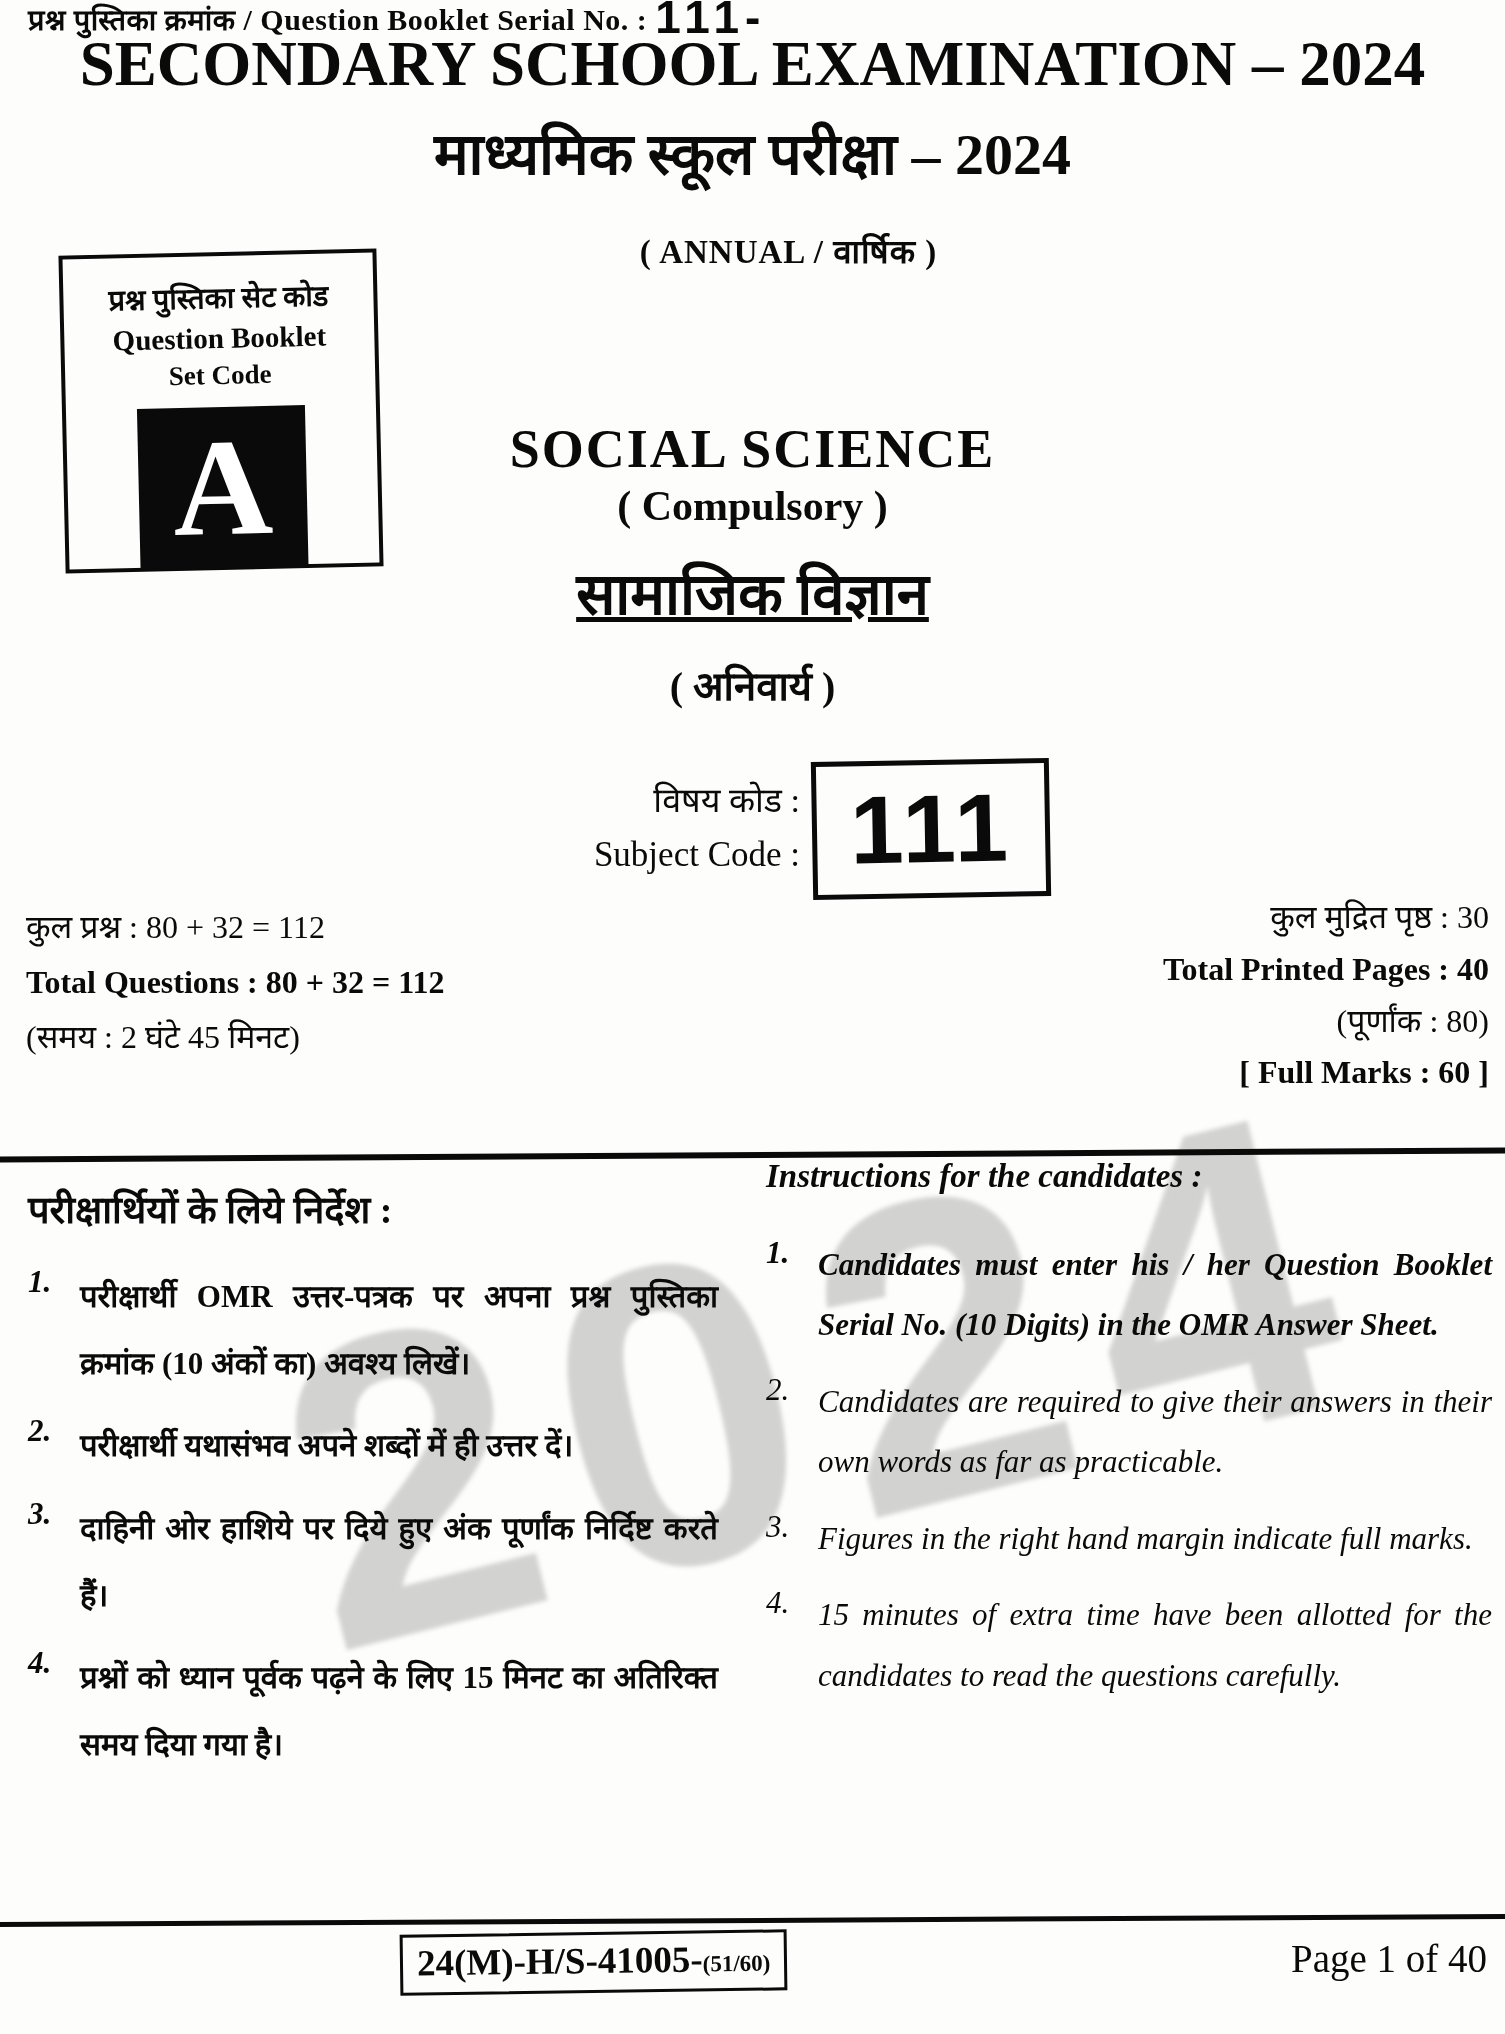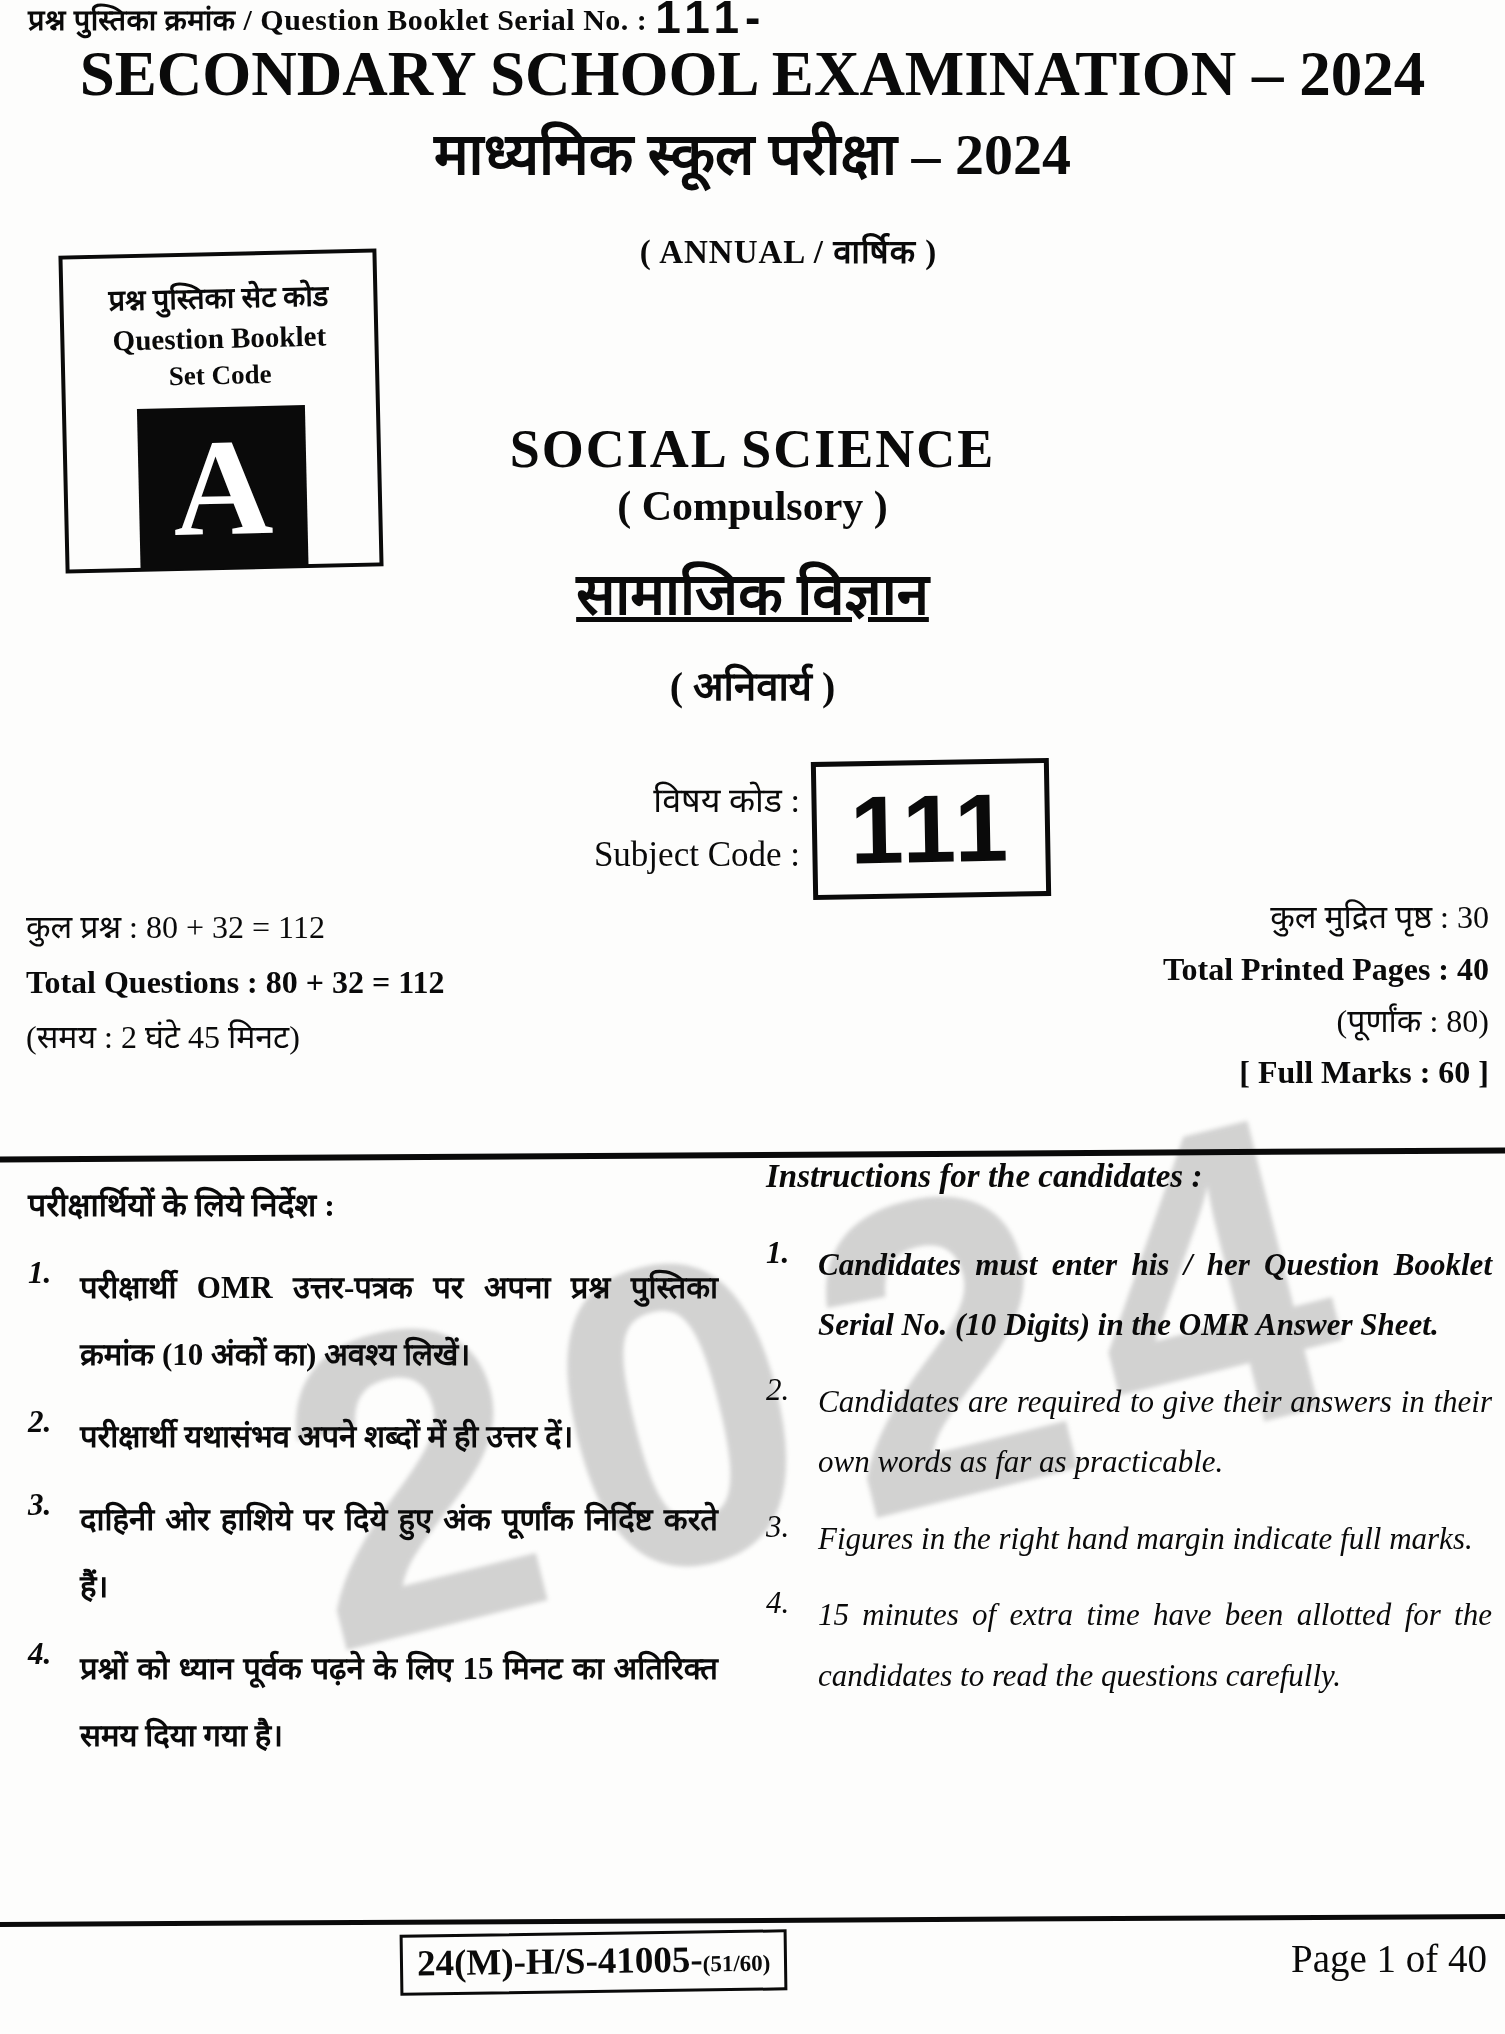--- a/index.html
+++ b/index.html
@@ -14,21 +14,21 @@
   }
   
   .serial-line{
     position:absolute;top:-10px;left:28px;white-space:nowrap;
     font-weight:bold;font-size:30px;letter-spacing:.5px;
   }
   .serial-line .hi{font-size:29px;}
   .serial-line .big{font-size:46px;font-family:"Liberation Sans","DejaVu Sans",sans-serif;
     font-weight:bold;letter-spacing:6px;vertical-align:-3px;}
   
-  .title-en{position:absolute;top:38px;left:0;width:100%;text-align:center;
+  .title-en{position:absolute;top:28px;left:0;width:100%;text-align:center;
     font-size:63px;font-weight:bold;letter-spacing:0px;}
   .title-hi{position:absolute;top:112px;left:0;width:100%;text-align:center;
     font-size:58px;font-weight:bold;}
   .annual{position:absolute;top:228px;left:0;width:100%;text-align:center;
     font-size:33px;font-weight:bold;letter-spacing:1px;margin-left:36px;}
   
   .set-box{
     position:absolute;left:62px;top:252px;width:318px;height:318px;
     border:4px solid #0a0a0a;transform:rotate(-1.3deg);
     text-align:center;padding-top:22px;box-sizing:border-box;
@@ -75,21 +75,21 @@
     font-size:430px;font-weight:bold;
     font-family:"Liberation Sans","DejaVu Sans",sans-serif;
     color:#8e8e8e;opacity:.38;transform:rotate(-14deg);
     letter-spacing:34px;filter:blur(2px);
     pointer-events:none;user-select:none;
   }
   
   .col{position:absolute;z-index:1;}
   .col-hi{left:28px;top:1182px;width:690px;}
   .col-en{left:766px;top:1158px;width:726px;font-style:italic;}
-  .col h2{margin:0 0 30px 0;font-size:32px;font-weight:bold;font-style:italic;}
+  .col h2{margin:0 0 30px 0;font-size:38px;font-weight:bold;font-style:italic;}
   .col-hi h2{font-style:normal;}
   .inst{display:flex;margin:0 0 16px 0;}
   .inst .num{flex:0 0 52px;font-size:31px;font-style:italic;}
   .inst .txt{flex:1;font-size:31px;text-align:justify;}
   .col-hi .inst .txt{line-height:2.15;font-weight:bold;}
   .col-hi .inst .num{font-weight:bold;}
   .col-en .inst .txt{line-height:1.95;}
   .col-en .inst.strong .txt,.col-en .inst.strong .num{font-weight:bold;}
   .col-en h2{font-size:33px;margin-bottom:40px;}
   

